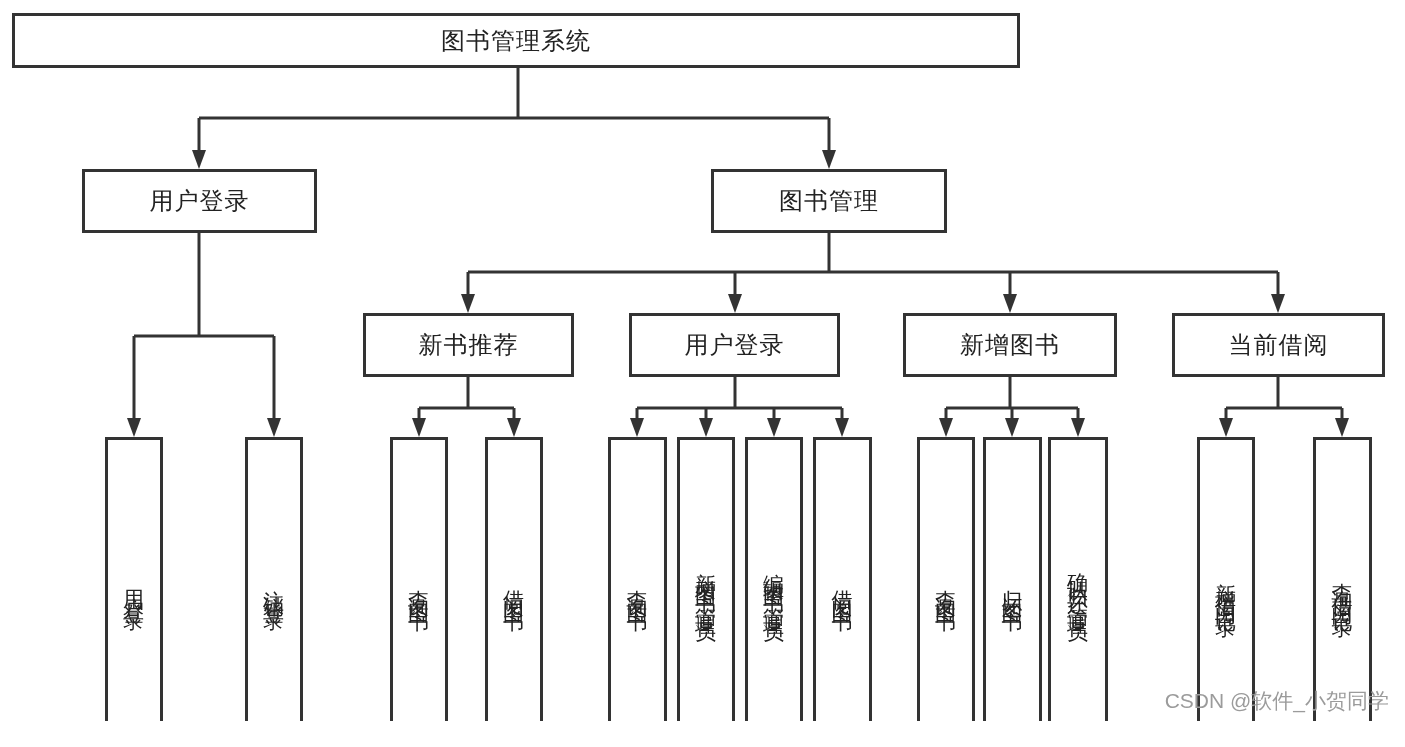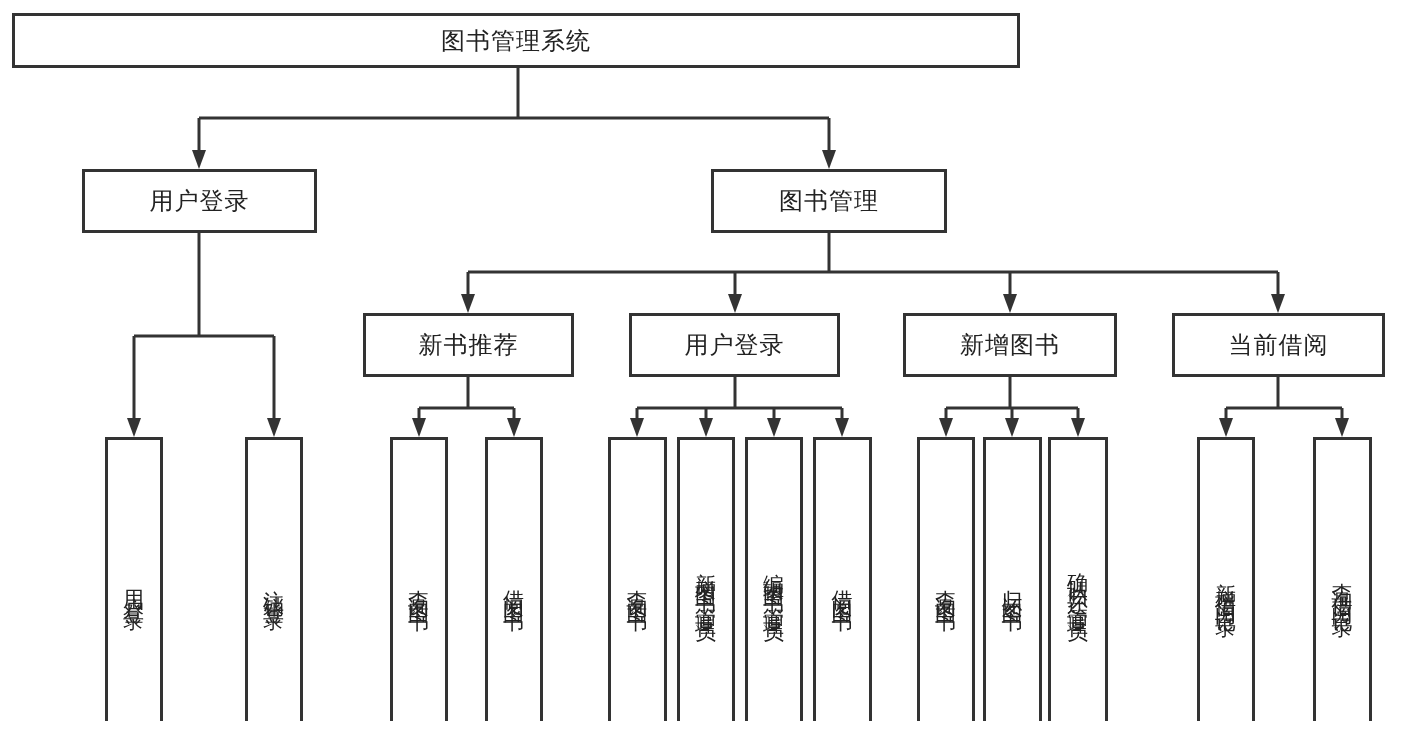--- a/index.html
+++ b/index.html
@@ -176,13 +176,14 @@
     <span>确认归还（管理员）</span>
   </div>
 
   <div class="node v" style="left:1197px;top:437px;width:58px;height:300px">
     <span>新增借阅记录</span>
   </div>
   <div class="node v" style="left:1313px;top:437px;width:59px;height:300px">
     <span>查询借阅记录</span>
   </div>
 
+  <div class="watermark">CSDN @软件_小贺同学</div>
 </div>
 
 </body></html>

